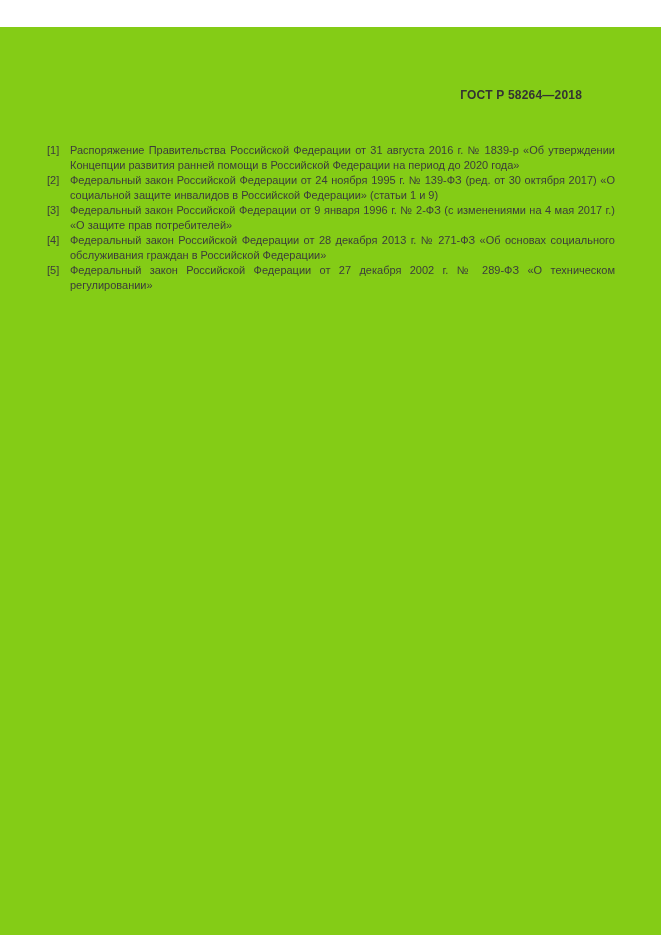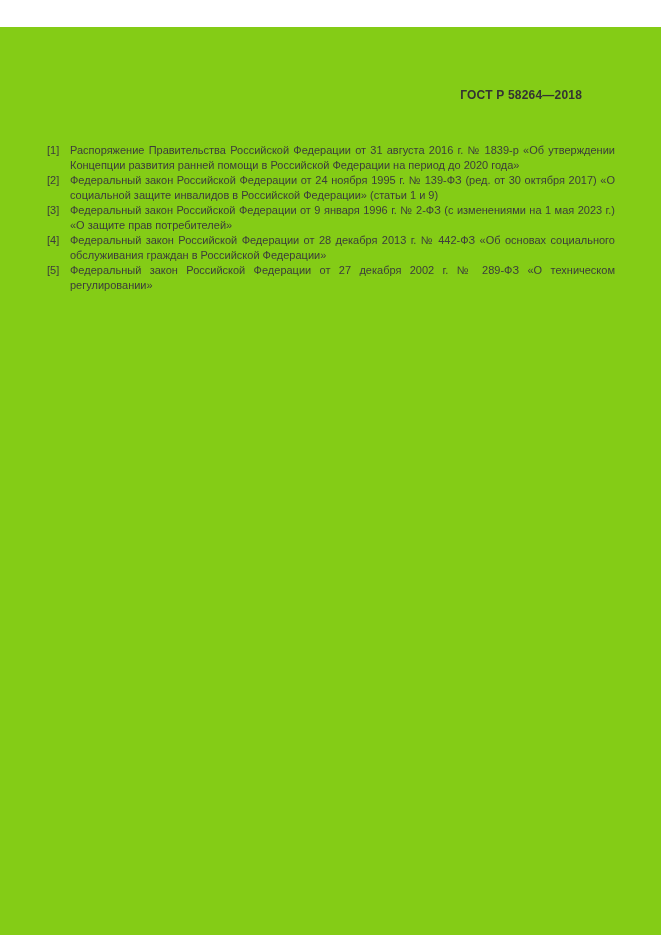--- a/index.html
+++ b/index.html
@@ -86,26 +86,26 @@
       <span class="ref-text">Распоряжение Правительства Российской Федерации от 31 августа 2016 г. № 1839-р «Об утверждении Концепции развития ранней помощи в Российской Федерации на период до 2020 года»</span>
     </div>
 
     <div class="ref-item">
       <span class="ref-label">[2]</span>
       <span class="ref-text">Федеральный закон Российской Федерации от 24 ноября 1995 г. № 139-ФЗ (ред. от 30 октября 2017) «О социальной защите инвалидов в Российской Федерации» (статьи 1 и 9)</span>
     </div>
 
     <div class="ref-item">
       <span class="ref-label">[3]</span>
-      <span class="ref-text">Федеральный закон Российской Федерации от 9 января 1996 г. № 2-ФЗ (с изменениями на 1 мая 2023 г.) «О защите прав потребителей»</span>
+      <span class="ref-text">Федеральный закон Российской Федерации от 9 января 1996 г. № 2-ФЗ (с изменениями на 4 мая 2017 г.) «О защите прав потребителей»</span>
     </div>
 
     <div class="ref-item">
       <span class="ref-label">[4]</span>
-      <span class="ref-text">Федеральный закон Российской Федерации от 28 декабря 2013 г. № 442-ФЗ «Об основах социального обслуживания граждан в Российской Федерации»</span>
+      <span class="ref-text">Федеральный закон Российской Федерации от 28 декабря 2013 г. № 271-ФЗ «Об основах социального обслуживания граждан в Российской Федерации»</span>
     </div>
 
     <div class="ref-item">
       <span class="ref-label">[5]</span>
       <span class="ref-text">Федеральный закон Российской Федерации от 27 декабря 2002 г. № 289-ФЗ «О техническом регулировании»</span>
     </div>
 
   </div>
 
 

